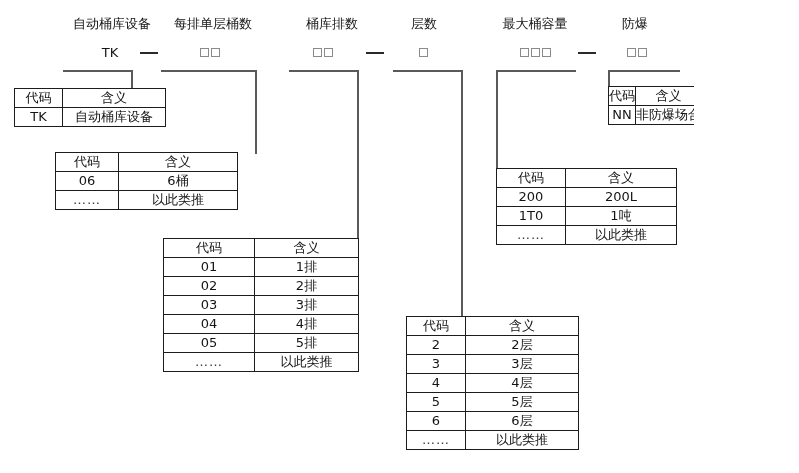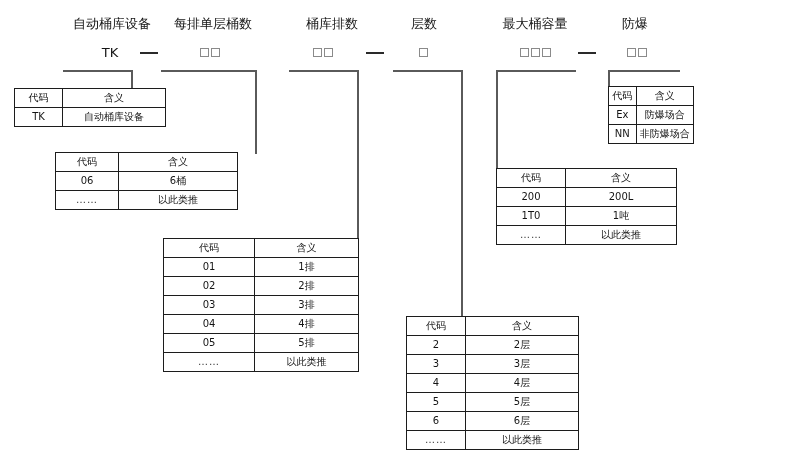--- a/index.html
+++ b/index.html
@@ -73,21 +73,21 @@
     top: 0;
     width: 0;
     border-left: 2px solid #5a5a5a;
   }
 
   
   table.lut {
     position: absolute;
     border-collapse: collapse;
     background: #ffffff;
-    font-size: 10px;
+    font-size: 13px;
     color: #141414;
   }
   table.lut td, table.lut th {
     border: 1px solid #1c1c1c;
     padding: 0;
     height: 18px;
     line-height: 18px;
     text-align: center;
     font-weight: normal;
     white-space: nowrap;
@@ -310,23 +310,19 @@
 
   <table class="lut" style="left:608px; top:86px;">
     <thead>
       <tr>
         <th style="width:74px;">代码</th>
         <th style="width:104px;">含义</th>
       </tr>
     </thead>
     <tbody>
       <tr>
-        <td>Ex</td>
-        <td>防爆场合</td>
-      </tr>
-      <tr>
         <td>NN</td>
         <td>非防爆场合</td>
       </tr>
     </tbody>
   </table>
 
 </div>
 
 </body></html>

